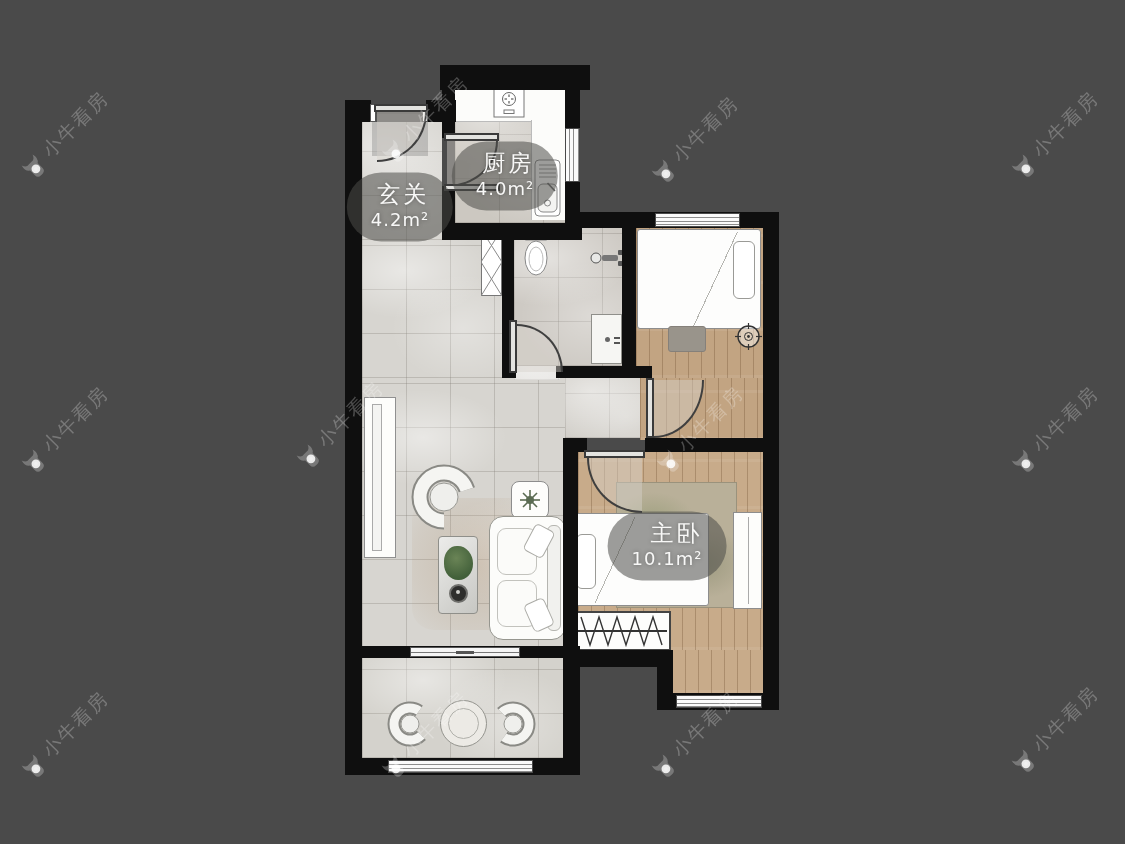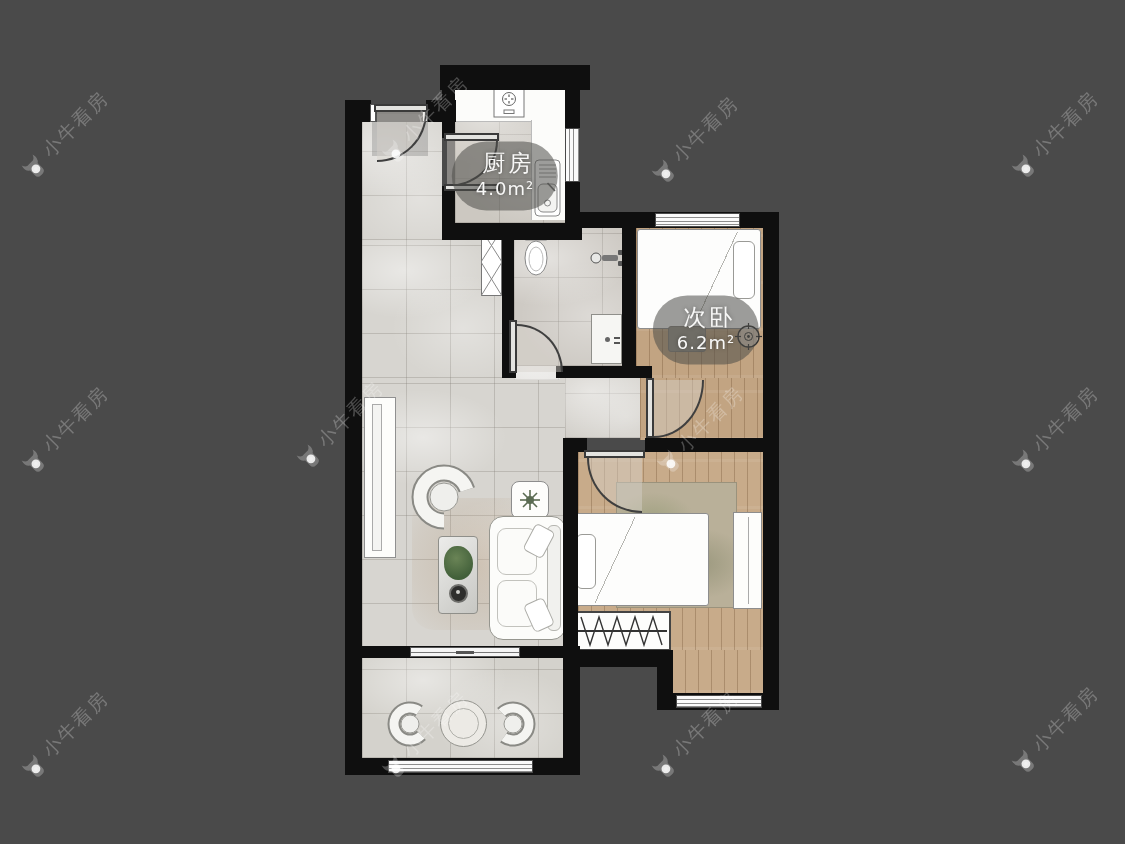--- a/index.html
+++ b/index.html
@@ -294,23 +294,27 @@
   <div class="abs door-panel" style="left:646px;top:378px;width:8px;height:60px"></div>
   <div class="abs door-arc arc-br" style="left:654px;top:380px;width:50px;height:58px"></div>
 
   <div class="abs door-panel" style="left:584px;top:450px;width:61px;height:8px"></div>
   <div class="abs door-arc arc-bl" style="left:587px;top:458px;width:55px;height:55px"></div>
 
   <div class="abs room-label" style="left:505px;top:176px">
     <div class="name">厨房</div>
     <div class="area">4.0m²</div>
   </div>
-  <div class="abs room-label" style="left:706px;top:330px">
-    <div class="name">次卧</div>
-    <div class="area">6.2m²</div>
+  <div class="abs room-label" style="left:400px;top:207px">
+    <div class="name">玄关</div>
+    <div class="area">4.2m²</div>
+  </div>
+  <div class="abs room-label" style="left:667px;top:546px">
+    <div class="name">主卧</div>
+    <div class="area">10.1m²</div>
   </div>
 
   <div id="wm-layer" class="abs" style="left:0;top:0;width:100%;height:100%;pointer-events:none">
       <div class="wm abs" style="left: 65px; top: 135px;">
         <svg viewBox="0 0 26 26" fill="currentColor">
           <path d="M5 3 Q3 10 7.5 13 L7.5 20 Q7.5 24.5 12 24.5 L14 24.5 Q18.5 24.5 18.5 20 L18.5 13 Q23 10 21 3 Q19 8.5 15 7.5 L11 7.5 Q7 8.5 5 3 Z"></path>
           <circle cx="13" cy="16" r="4.6" fill="#ffffff" opacity="0.85"></circle>
           <circle cx="13" cy="16" r="2"></circle>
         </svg>
         <span>小牛看房</span>

